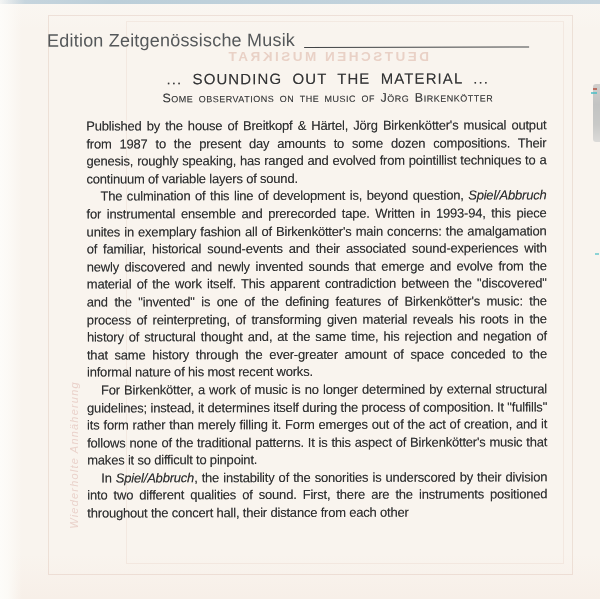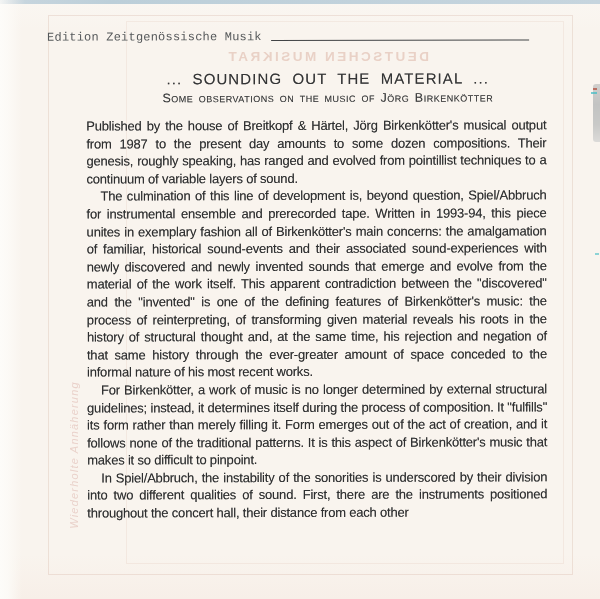--- a/index.html
+++ b/index.html
@@ -48,21 +48,21 @@
     color:rgba(198,130,118,0.30);
     pointer-events:none;
   }
 
   
   .header-row{
     position:absolute;top:30px;left:47px;right:71px;
     display:flex;align-items:flex-end;gap:9px;
   }
   .header-label{
-    font-size:12px;color:#55585a;letter-spacing:.2px;white-space:nowrap;font-family:Liberation Mono, monospace;
+    font-size:18px;color:#55585a;letter-spacing:.2px;white-space:nowrap;
   }
   .header-rule{
     flex:1;border-bottom:1.5px solid #424446;margin-bottom:3px;height:0;
   }
 
   
   .title-block{position:absolute;top:70px;left:55px;right:0;text-align:center;}
   .title{
     font-size:15px;color:#343536;letter-spacing:1.1px;word-spacing:5px;
     text-shadow:0 0 .4px rgba(52,53,54,.55);
@@ -74,21 +74,21 @@
   }
 
   
   .body-col{position:absolute;top:117px;left:86px;width:460px;}
   .body-col p{
     margin:0;text-align:justify;
     font-size:13px;line-height:17.6px;letter-spacing:-0.2px;
     color:#2e2f30;text-shadow:0 0 .4px rgba(46,47,48,.5);
   }
   .body-col p.indent{text-indent:14px;}
-  .it{}
+  .it{font-style:italic;}
 
   
   .smudge{
     position:absolute;right:0;top:84px;width:7px;height:58px;
     border-radius:3px 0 0 3px;opacity:.5;filter:blur(.6px);
     background:linear-gradient(180deg,#aaacad 0%,#8d9498 35%,#9aa0a3 70%,#c0c3c4 100%);
   }
   .tick{position:absolute;height:2px;opacity:.75;}
   .tick-red{left:593px;top:88px;width:4px;background:#b35242;}
   .tick-cyan-a{left:591px;top:92px;width:6px;background:#45bdc5;}

